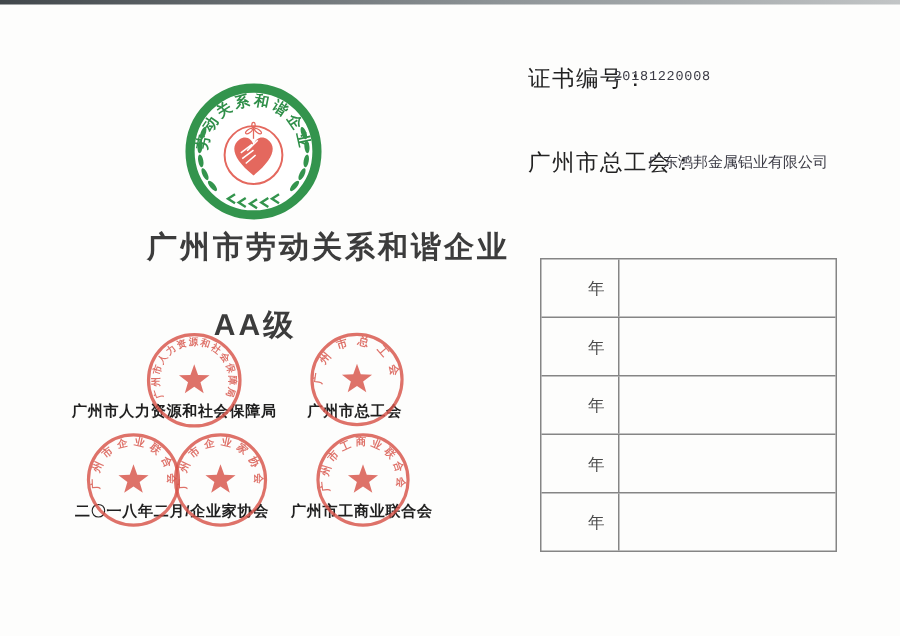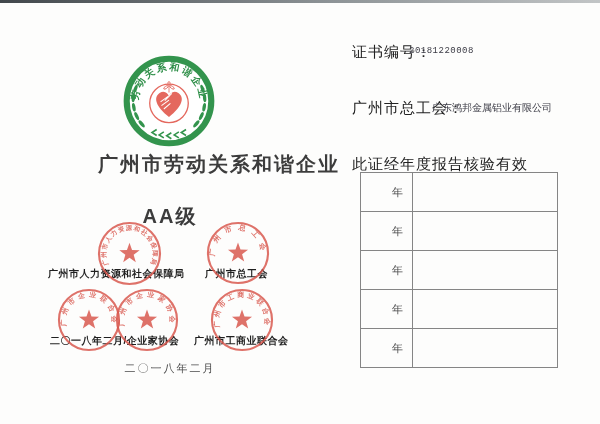--- a/index.html
+++ b/index.html
@@ -122,29 +122,27 @@
     <text class="seal-arc t8" text-anchor="middle"><textPath href="#arc4" startOffset="50%">广州市企业家协会</textPath></text>
     <polygon fill="#d8544a" points="50,34 53.8,44.7 65.2,45.1 56.2,52 59.4,62.9 50,56.5 40.6,62.9 43.8,52 34.8,45.1 46.2,44.7"></polygon>
   </svg>
   <svg class="seal" style="left:209px;top:287px;" width="66" height="66" viewBox="0 0 100 100">
     <circle cx="50" cy="50" r="45.5" fill="none" stroke="#d8544a" stroke-width="3.2"></circle>
     <path id="arc5" d="M 17.3 62.5 A 35 35 0 1 1 82.7 62.5" fill="none"></path>
     <text class="seal-arc t9" text-anchor="middle"><textPath href="#arc5" startOffset="50%">广州市工商业联合会</textPath></text>
     <polygon fill="#d8544a" points="50,34 53.8,44.7 65.2,45.1 56.2,52 59.4,62.9 50,56.5 40.6,62.9 43.8,52 34.8,45.1 46.2,44.7"></polygon>
   </svg>
 
-  <div class="issue-date">二〇一八年二月</div>
 
   <div class="fld-label" style="left:352px;top:43px;">证书编号：</div>
   <div class="fld-value certno-value">20181220008</div>
 
   <div class="fld-label" style="left:352px;top:99px;">广州市总工会：</div>
   <div class="fld-value holder-value">广东鸿邦金属铝业有限公司</div>
 
-  <div class="fld-label" style="left:352px;top:155px;">此证经年度报告核验有效</div>
 
   <div class="vtable">
     <div class="vrow">
       <div class="vcell-year">年</div>
       <div class="vcell-blank"></div>
     </div>
     <div class="vrow">
       <div class="vcell-year">年</div>
       <div class="vcell-blank"></div>
     </div>

